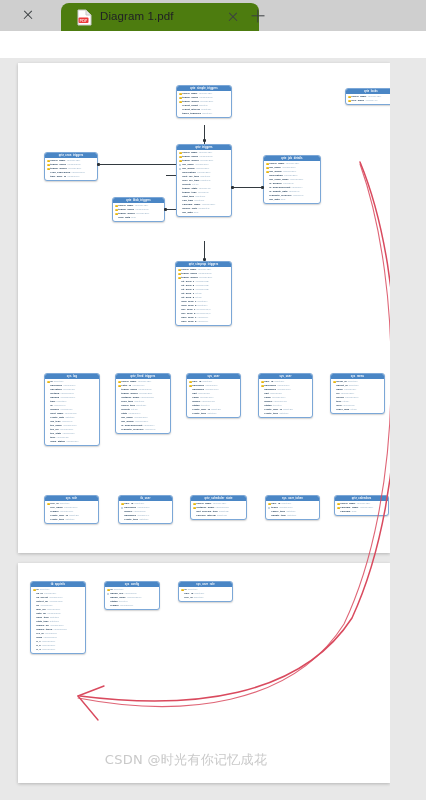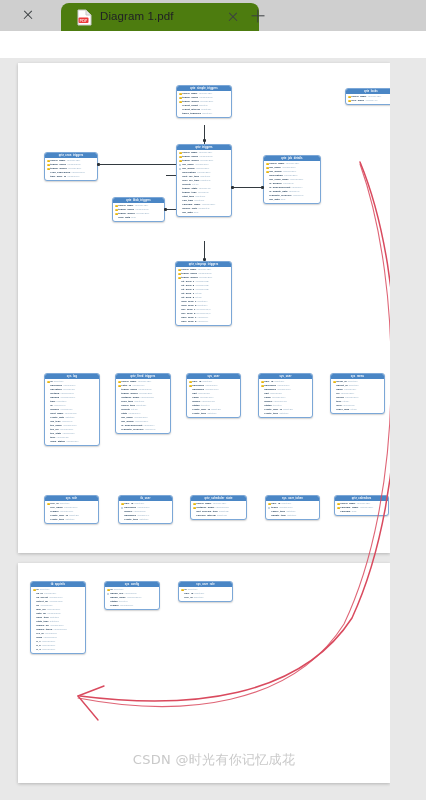--- a/index.html
+++ b/index.html
@@ -61,21 +61,21 @@
   .conn.h{height:.7px;}
   .conn.v{width:.7px;}
   .dot{position:absolute;width:2.6px;height:2.6px;background:#2b3238;border-radius:1px;}
 
   
   #annotation-arrow{position:absolute;left:0;top:0;width:426px;height:742px;pointer-events:none;}
 
   
   #watermark{position:absolute;left:0;top:745px;width:372px;height:30px;
     text-align:center;color:#c9c9c9;font-size:13px;line-height:30px;
-    font-family:"DejaVu Sans",sans-serif;letter-spacing:.3px;padding-left:28px;}
+    font-family:"DejaVu Sans",sans-serif;letter-spacing:.3px;}
   #right-gutter{position:absolute;left:390px;top:58px;width:36px;height:742px;background:#e8e8e8;}
 </style>
 </head>
 <body>
 
 <div id="browser-chrome">
   <div id="tabstrip">
 
     <div class="tab-close-left">
       <span class="xglyph"></span>

